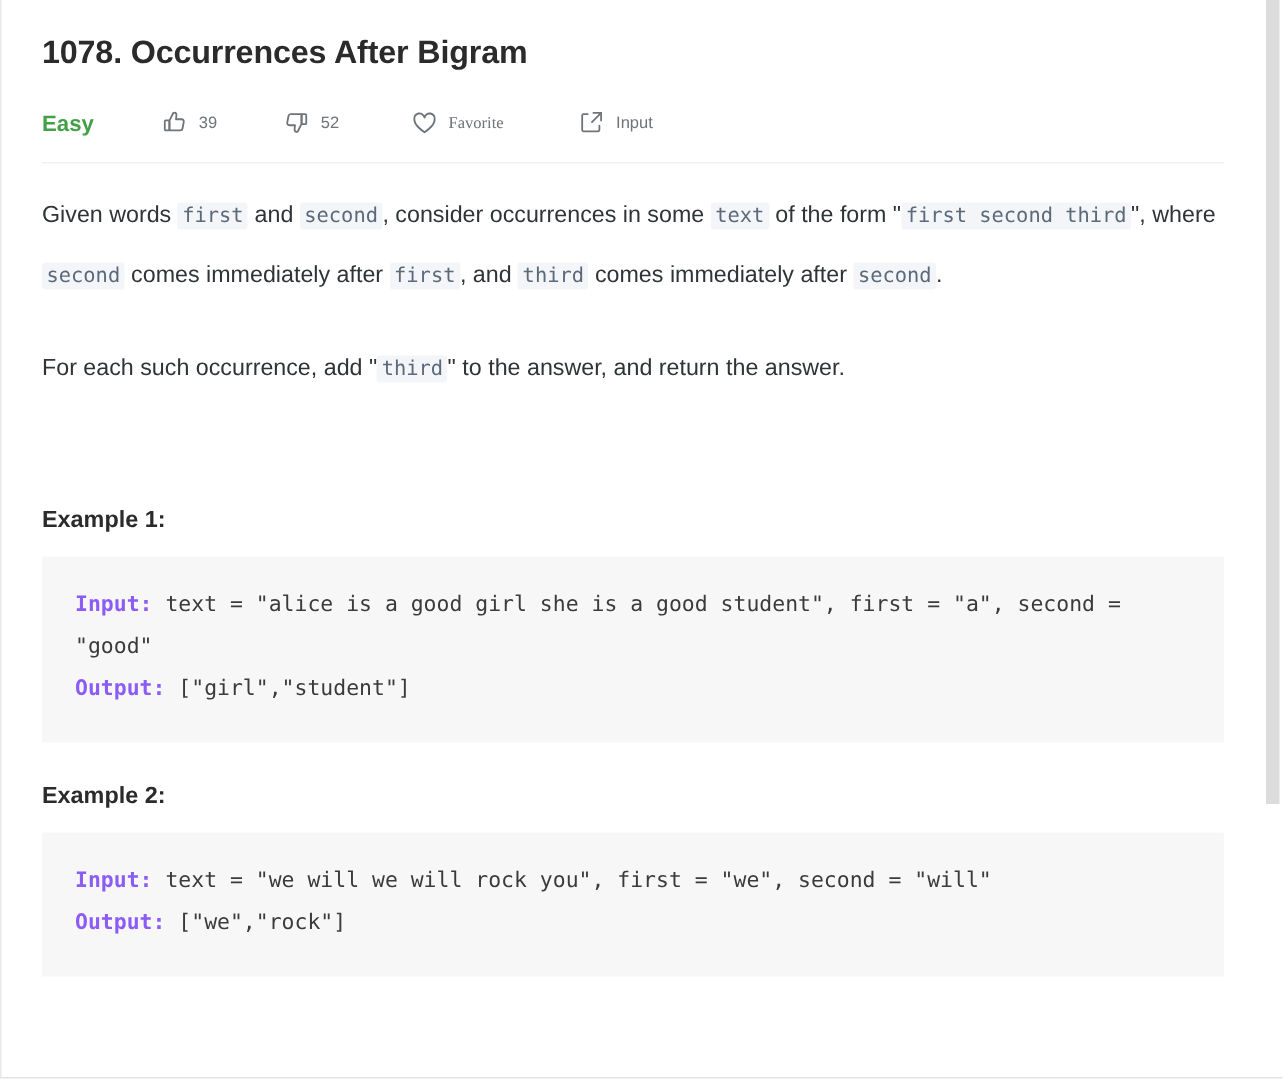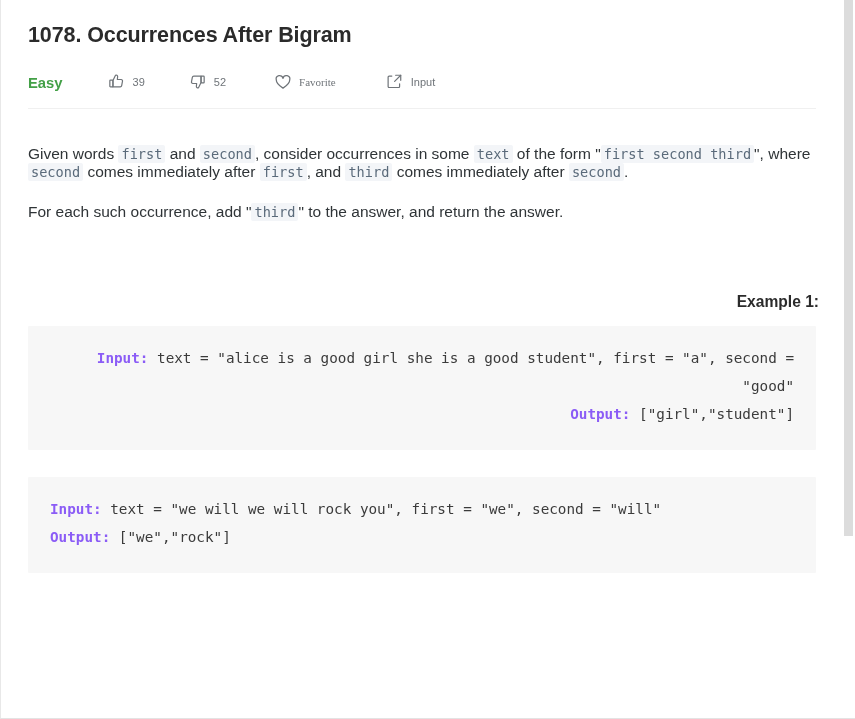--- a/index.html
+++ b/index.html
@@ -86,39 +86,39 @@
   #header-divider {
     height: 1px;
     background: #f0f0f0;
     margin-top: 17px;
     margin-left: 0;
     margin-right: 3px;
   }
 
   
   #description {
-    margin-top: 36px;
+    margin-top: 15px;
     color: #2f3437;
     font-size: 15.5px;
-    line-height: 18px;
+    line-height: 40px;
   }
   .para { margin: 0 0 22px 0; }
   code.inline {
     font-family: "DejaVu Sans Mono", "Liberation Mono", monospace;
     font-size: 13.6px;
     color: #5a6a7a;
     background: #f3f5f8;
     padding: 1px 3px;
     border-radius: 2px;
     white-space: pre;
   }
 
   
   .example-block { margin-top: 0; }
-  #example-1-block { margin-top: 72px; text-align: right; }
+  #example-1-block { margin-top: 72px; }
   #example-2-block { margin-top: 27px; }
   .example-heading {
     font-size: 15.6px;
     font-weight: 700;
     color: #2b2b2b;
     margin: 0 0 15px 0;
   }
   pre.code-block {
     margin: 0;
     background: #f7f7f7;
@@ -222,20 +222,21 @@
 
     </div>
 
     <div id="example-1-block" class="example-block">
       <div class="example-heading">Example 1:</div>
       <pre class="code-block"><b>Input:</b><span> text = "alice is a good girl she is a good student", first = "a", second = "good"</span>
 <b>Output:</b><span> ["girl","student"]</span></pre>
     </div>
 
     <div id="example-2-block" class="example-block">
+      <div class="example-heading">Example 2:</div>
       <pre class="code-block"><b>Input:</b><span> text = "we will we will rock you", first = "we", second = "will"</span>
 <b>Output:</b><span> ["we","rock"]</span></pre>
     </div>
 
   </div>
 
   <div id="scrollbar-track">
     <div id="scrollbar-thumb"></div>
   </div>
 

